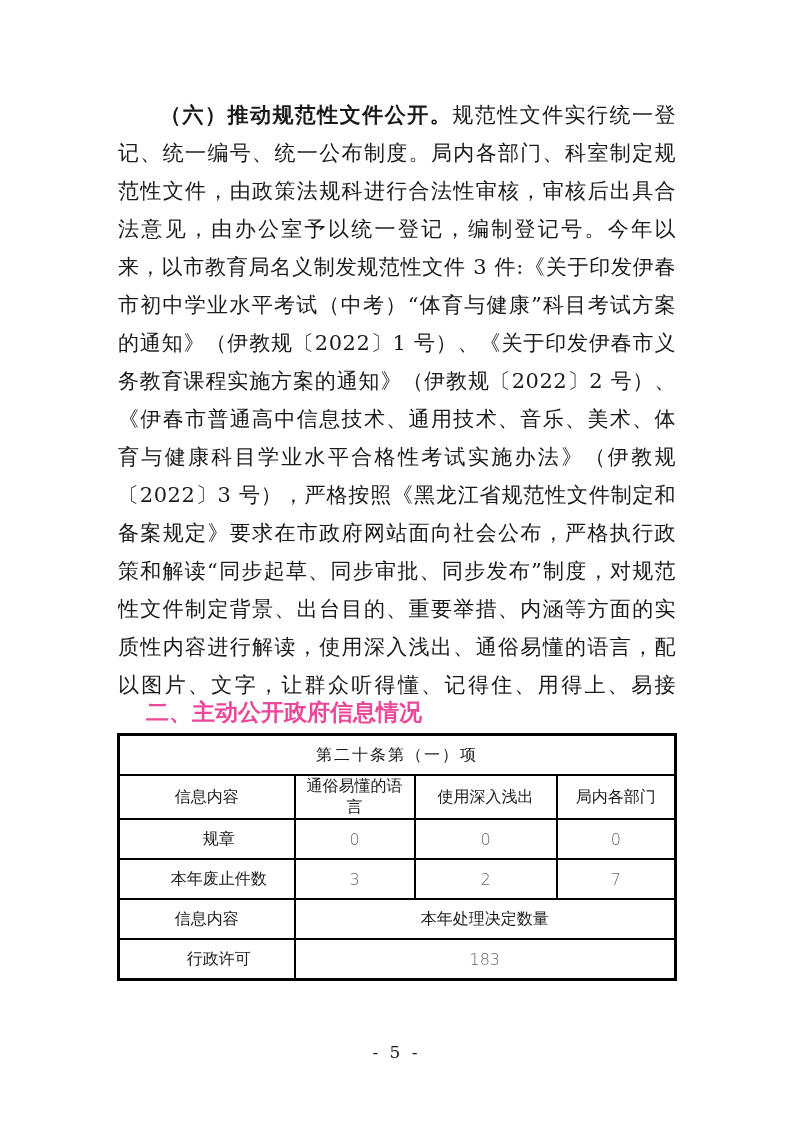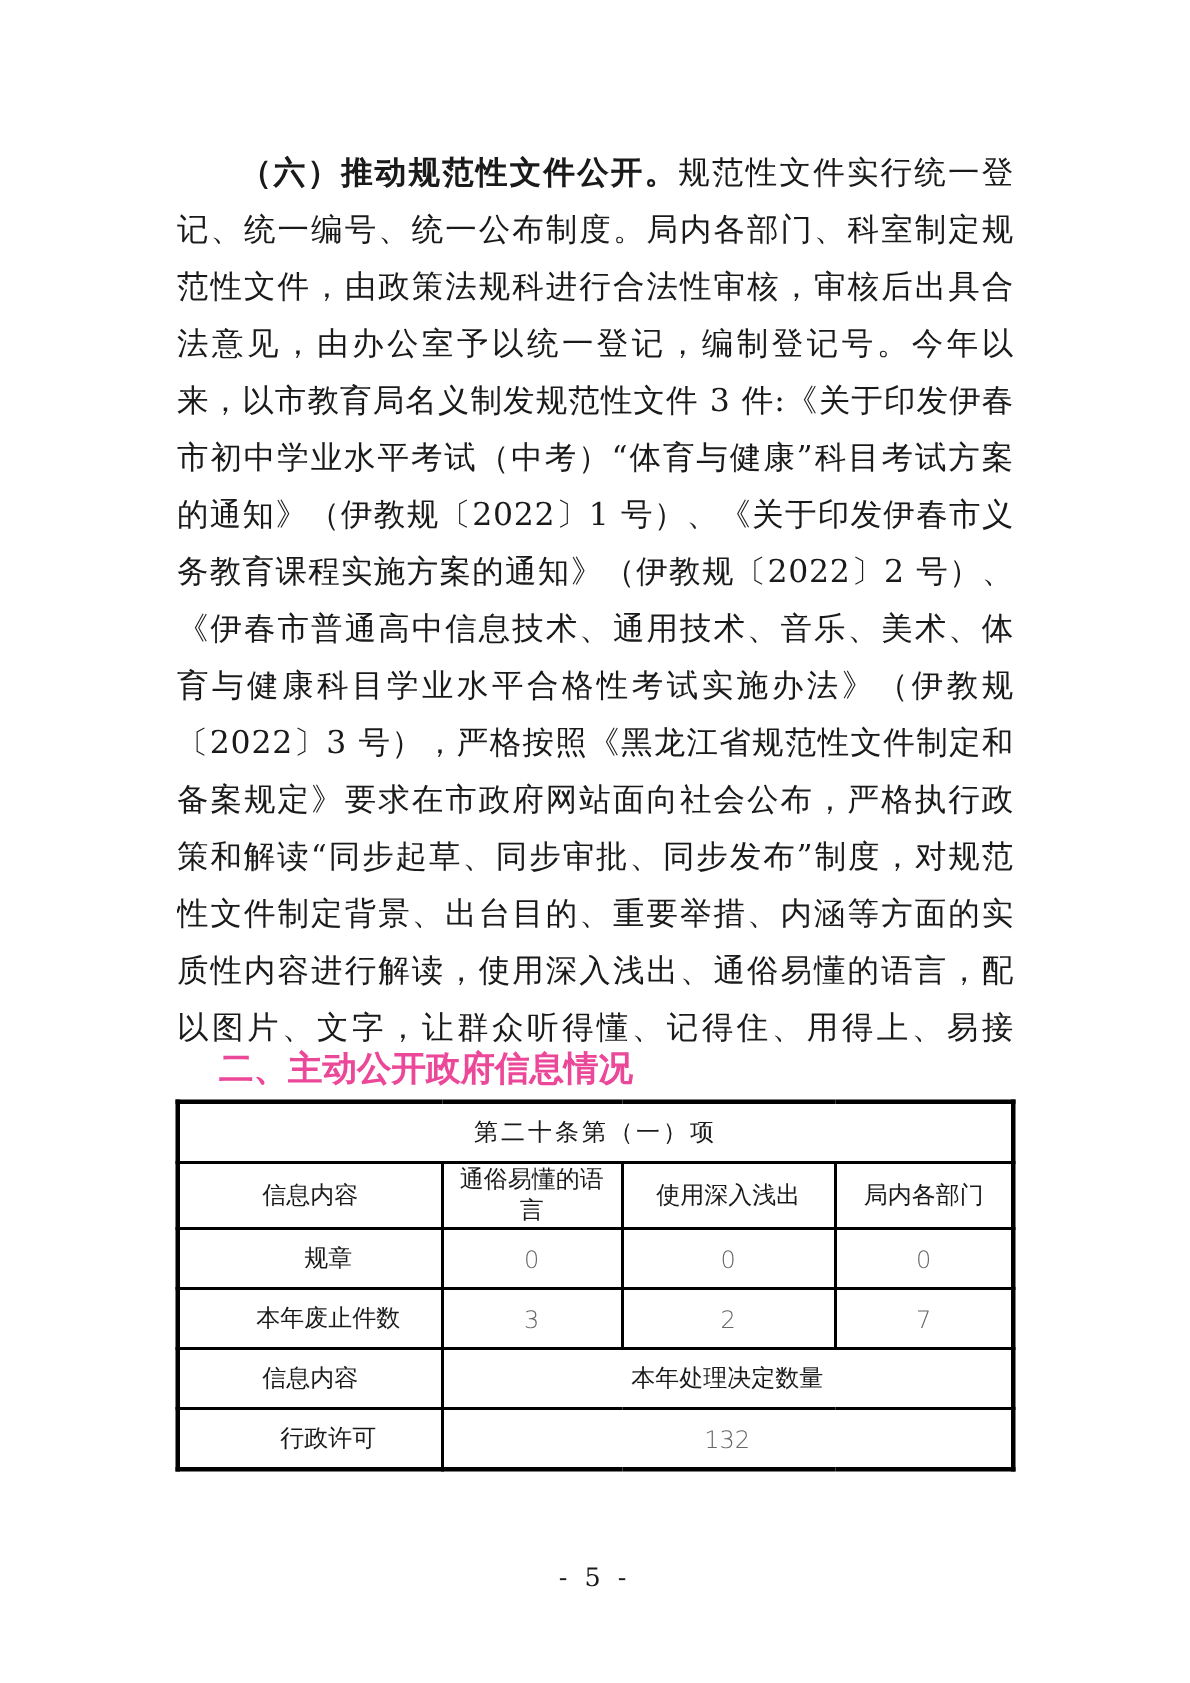--- a/index.html
+++ b/index.html
@@ -125,20 +125,20 @@
         <td class="num-cell">3</td>
         <td class="num-cell">2</td>
         <td class="num-cell">7</td>
       </tr>
       <tr>
         <td>信息内容</td>
         <td colspan="3">本年处理决定数量</td>
       </tr>
       <tr>
         <td class="label-cell">行政许可</td>
-        <td colspan="3" class="num-cell">132</td>
+        <td colspan="3" class="num-cell">183</td>
       </tr>
     </tbody>
   </table>
 
   <div class="page-footer">- 5 -</div>
 
 </div>
 
 </body></html>

